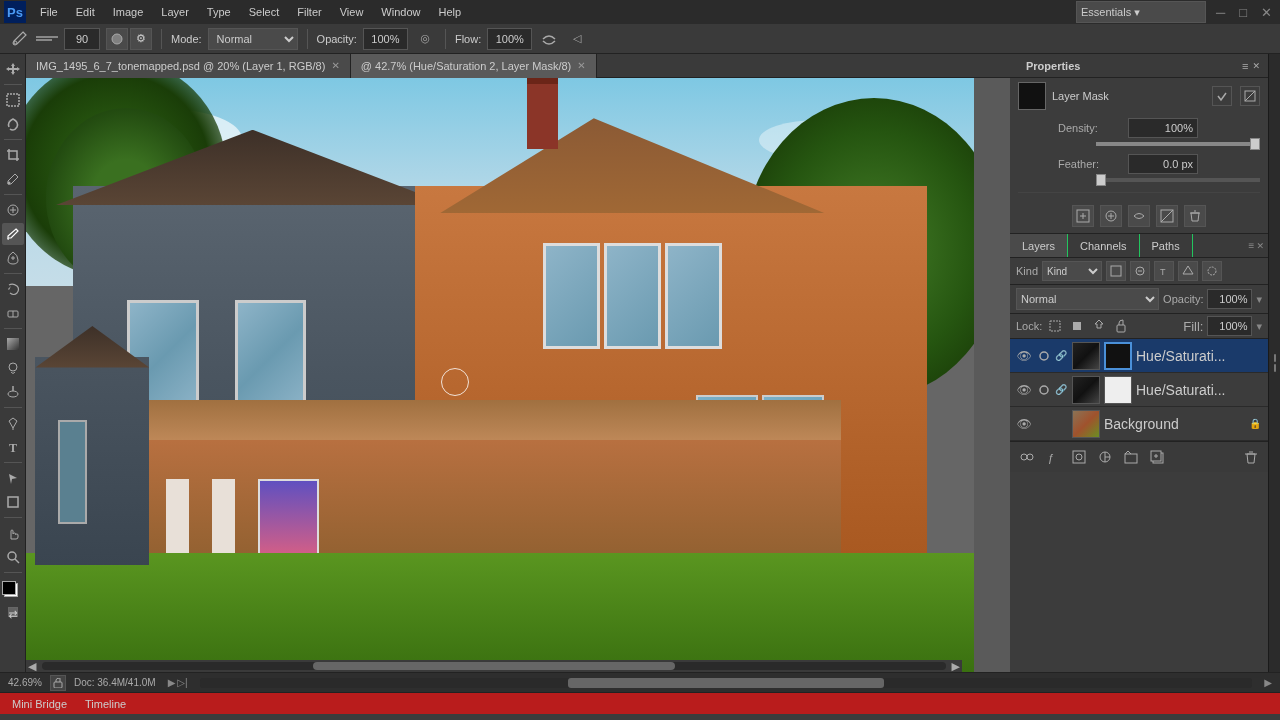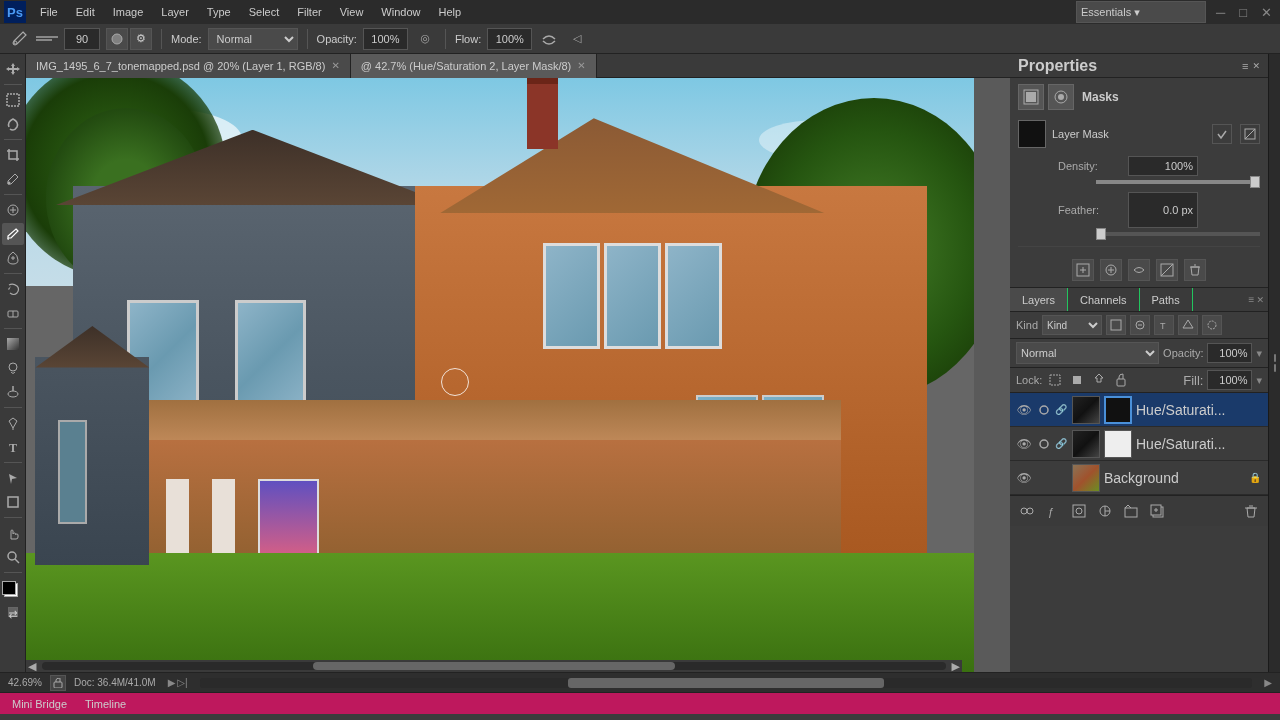--- a/index.html
+++ b/index.html
@@ -32,21 +32,21 @@
     .tab.active { background: #5a5a5a; }
     .tab-close { color: #999; font-size: 10px; }
     #canvas { width: 948px; height: calc(100% - 24px); background: #666; position: relative; overflow: hidden; }
 
     
     .brush-cursor { position: absolute; top: 290px; left: 415px; width: 28px; height: 28px; border: 1.5px solid rgba(255,255,255,0.8); border-radius: 50%; pointer-events: none; }
 
     
     #properties-panel { border-bottom: 1px solid #222; }
     .panel-header { display: flex; align-items: center; justify-content: space-between; background: #3a3a3a; height: 24px; padding: 0 8px; border-bottom: 1px solid #222; }
-    .panel-title { font-size: 16px; color: #ccc; font-weight: bold; }
+    .panel-title { font-size: 11px; color: #ccc; font-weight: bold; margin-left: 8px; }
     .panel-icon-row { display: flex; gap: 4px; align-items: center; }
     .panel-icon { color: #aaa; font-size: 11px; cursor: pointer; }
 
     .masks-row { display: flex; align-items: center; padding: 6px 8px; gap: 4px; }
     .masks-icon { width: 26px; height: 26px; background: #555; border: 1px solid #666; display: flex; align-items: center; justify-content: center; cursor: pointer; }
     .masks-label { font-size: 12px; color: #ccc; font-weight: bold; margin-left: 4px; }
 
     .layer-mask-row { display: flex; align-items: center; padding: 4px 8px; gap: 6px; }
     .layer-mask-thumb { width: 28px; height: 28px; background: #111; border: 1px solid #666; }
     .layer-mask-label { font-size: 11px; color: #ccc; flex: 1; }
@@ -89,21 +89,21 @@
     .layer-lock { color: #888; font-size: 10px; margin-left: auto; }
 
     .layers-bottom { display: flex; align-items: center; padding: 4px 6px; gap: 4px; background: #3a3a3a; border-top: 1px solid #222; margin-top: auto; }
     .lb-btn { width: 22px; height: 22px; display: flex; align-items: center; justify-content: center; cursor: pointer; color: #aaa; font-size: 13px; }
 
     
     #statusbar { display: flex; align-items: center; background: #2e2e2e; height: 20px; padding: 0 8px; gap: 8px; border-top: 1px solid #222; }
     .status-text { font-size: 10px; color: #aaa; }
 
     
-    #bottombar { display: flex; align-items: center; background: #be185d; height: 22px; padding: 0 8px; gap: 10px; border-top: 1px solid #222; }
+    #bottombar { display: flex; align-items: center; background: #b91c1c; height: 22px; padding: 0 8px; gap: 10px; border-top: 1px solid #222; }
     .bottom-tab { font-size: 11px; color: #ccc; cursor: pointer; padding: 2px 4px; }
 
     
     #canvas-scrollbar { position: absolute; bottom: 0; left: 0; right: 12px; height: 12px; background: #3a3a3a; display: flex; align-items: center; }
     .scrollbar-track { flex: 1; height: 8px; background: #2a2a2a; margin: 0 4px; border-radius: 4px; position: relative; }
     .scrollbar-thumb { position: absolute; left: 30%; width: 40%; height: 100%; background: #666; border-radius: 4px; }
 
     
     .photo-canvas { width: 100%; height: 100%; position: absolute; top: 0; left: 0; }
 
@@ -435,35 +435,20 @@
 
       <div id="properties-panel">
         <div class="panel-header">
           <span class="panel-title">Properties</span>
           <div class="panel-icon-row">
             <span class="panel-icon">≡</span>
             <span class="panel-icon" style="font-size:9px;">✕</span>
           </div>
         </div>
 
-        <div class="masks-row">
-          <div class="masks-icon" style="color:#aaa; font-size:10px;">
-            <svg width="16" height="16">
-                <rect x="1" y="1" width="14" height="14" fill="none" stroke="#aaa" stroke-width="1"></rect>
-                <rect x="3" y="3" width="10" height="10" fill="#aaa"></rect>
-              </svg>
-          </div>
-          <div class="masks-icon" style="color:#aaa; font-size:10px;">
-            <svg width="16" height="16">
-                <circle cx="8" cy="8" r="6" fill="none" stroke="#aaa" stroke-width="1"></circle>
-                <circle cx="8" cy="8" r="3" fill="#aaa"></circle>
-              </svg>
-          </div>
-          <span class="masks-label">Masks</span>
-        </div>
 
         <div class="layer-mask-row">
           <div class="layer-mask-thumb" style="background:#111;"></div>
           <span class="layer-mask-label">Layer Mask</span>
           <div class="mask-icon" title="Apply">
             <svg width="12" height="12">
                 <path d="M2 6 L5 10 L10 3" fill="none" stroke="#aaa" stroke-width="1.5"></path>
               </svg>
           </div>
           <div class="mask-icon" title="Invert" style="margin-left:2px;">
@@ -481,21 +466,21 @@
         <div class="prop-row" style="padding-top:0;">
           <div style="width:70px;"></div>
           <div style="flex:1; height:4px; background:#555; margin-left:8px; position:relative;">
             <div style="width:100%; height:100%; background:#888;"></div>
             <div style="position:absolute; right:0; top:-4px; width:10px; height:12px; background:#ccc; border:1px solid #888; cursor:pointer;"></div>
           </div>
         </div>
 
         <div class="prop-row">
           <span class="prop-label">Feather:</span>
-          <input class="prop-input" type="text" style="background: rgb(42, 42, 42); border: 1px solid rgb(85, 85, 85); color: rgb(204, 204, 204); font-size: 11px; height: 36px; width: 70px; text-align: right; padding-right: 4px;" value="0.0 px">
+          <input class="prop-input" type="text" style="background: rgb(42, 42, 42); border: 1px solid rgb(85, 85, 85); color: rgb(204, 204, 204); font-size: 11px; height: 20px; width: 70px; text-align: right; padding-right: 4px;" value="0.0 px">
         </div>
         <div class="prop-row" style="padding-top:0;">
           <div style="width:70px;"></div>
           <div style="flex:1; height:4px; background:#555; margin-left:8px; position:relative;">
             <div style="width:1%; height:100%; background:#888;"></div>
             <div style="position:absolute; left:0; top:-4px; width:10px; height:12px; background:#ccc; border:1px solid #888; cursor:pointer;"></div>
           </div>
         </div>
 
         <div class="panel-action-row" style="justify-content:flex-start; padding:6px 8px; gap:4px;">

